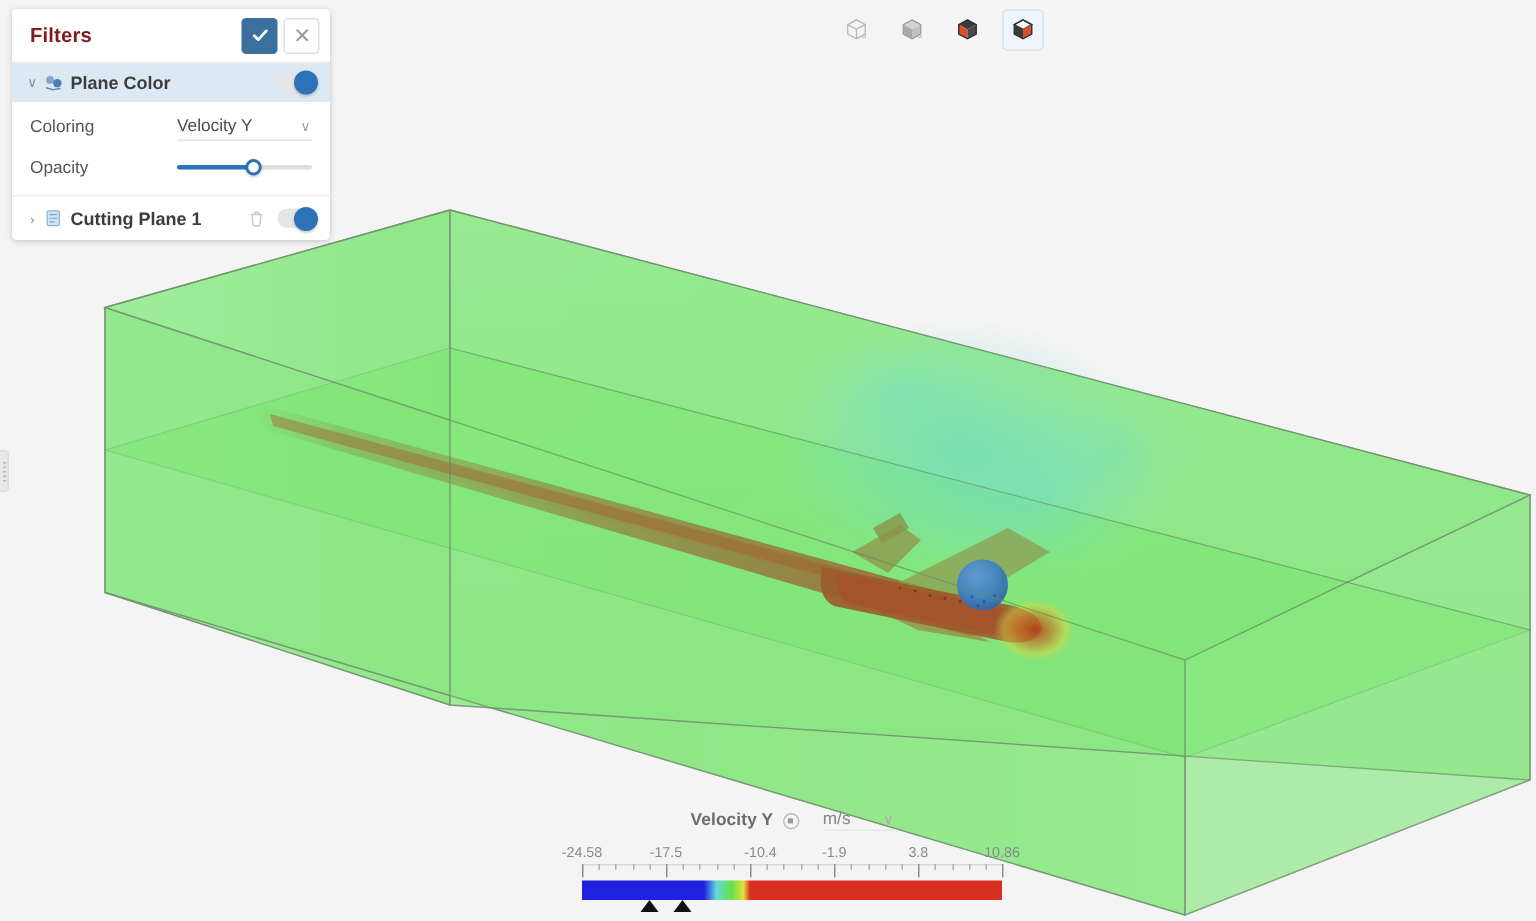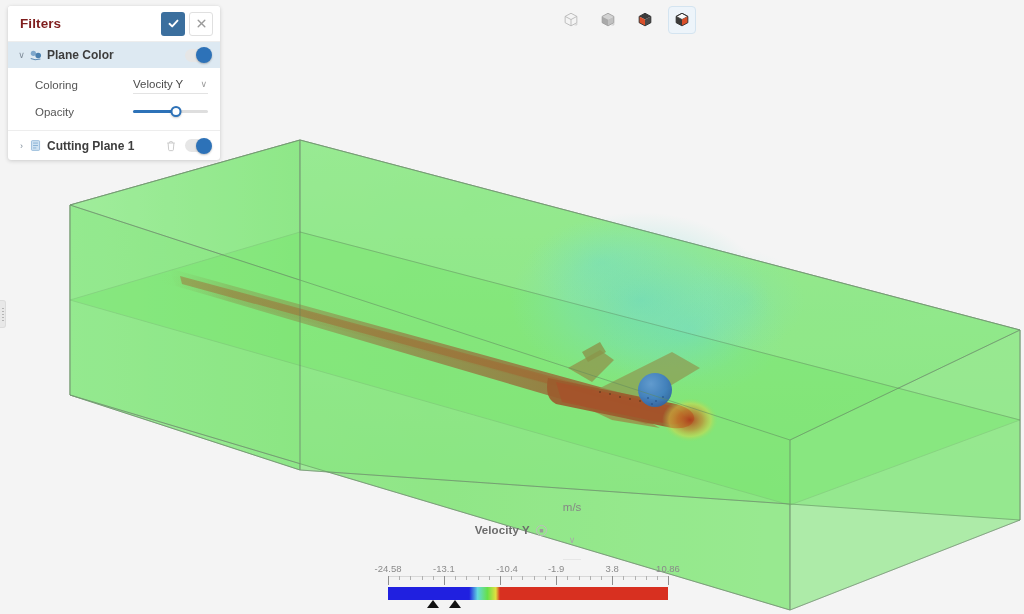--- a/index.html
+++ b/index.html
@@ -143,21 +143,21 @@
   }
   .slider .track { position:absolute; left:0; right:0; height: 3px; background: #dedede; border-radius:2px; }
   .slider .fill  { position:absolute; left:0; height: 3px; background: #2d72b8; border-radius:2px; }
   .slider .thumb {
     position:absolute; width: 11px; height: 11px; border-radius: 50%;
     background: #fff; border: 2px solid #2d72b8;
     transform: translateX(-50%);
     box-shadow: 0 1px 2px rgba(0,0,0,.2);
   }
 
-  .panel-pad { padding: 3px 0 5px 15px; }
+  .panel-pad { padding: 3px 0 5px 0; }
 
   
   #view-toolbar {
     position: absolute;
     right: 328px; top: 6px;
     display: flex; align-items: center; gap: 9px;
     z-index: 45;
   }
   .tool-btn {
     width: 28px; height: 28px;
@@ -181,29 +181,28 @@
   }
   .legend-title { font-size: 11.5px; font-weight: 700; color: #6b6b6b; letter-spacing: .1px; }
   .legend-info {
     width: 11px; height: 11px; border-radius: 50%;
     border: 1px solid #bdbdbd; color: #9a9a9a;
     font-size: 7px; line-height: 9px; text-align:center;
   }
   .legend-unit-select {
     display: flex; align-items: center; gap: 22px;
     border-bottom: 1px solid #e6e6e6;
-    margin-left: 10px; padding-bottom: 14px;
-    cursor: pointer;
-    flex-direction: column;
+    margin-left: 10px; padding-bottom: 1px;
+    cursor: pointer;
   }
   .legend-unit { font-size: 11.5px; color: #868686; }
   .legend-unit-chev { font-size: 9px; color: #a8a8a8; }
 
   .legend-ticks-labels {
-    position: relative; height: 13px; margin-top: 22px;
+    position: relative; height: 13px; margin-top: 5px;
   }
   .tick-label {
     position: absolute;
     font-size: 9.5px; color: #8a8a8a;
     transform: translateX(-50%);
     white-space: nowrap;
   }
   .legend-axis { position: relative; height: 10px; }
   .legend-axis .baseline { position:absolute; left:5px; right:5px; top: 0; height:1px; background:#d8d8d8; }
   .legend-axis .tk { position:absolute; top: 0; width: 1px; background: #b0b0b0; }
@@ -499,21 +498,21 @@
       <span class="legend-title">Velocity Y</span>
       <span class="legend-info">■</span>
       <span class="legend-unit-select">
         <span class="legend-unit">m/s</span>
         <span class="legend-unit-chev">∨</span>
       </span>
     </div>
 
     <div class="legend-ticks-labels" id="legend-tick-labels">
         <span class="tick-label" style="left: 5px;">-24.58</span>
-        <span class="tick-label" style="left: 60.9368px;">-13.1</span>
+        <span class="tick-label" style="left: 60.9368px;">-17.5</span>
         <span class="tick-label" style="left: 124px;">-10.4</span>
         <span class="tick-label" style="left: 173.126px;">-1.9</span>
         <span class="tick-label" style="left: 229.221px;">3.8</span>
         <span class="tick-label" style="left: 285px;">10.86</span>
       </div>
     <div class="legend-axis" id="legend-axis">
       <div class="baseline"></div>
     <span class="tk major" style="left: 5px;"></span>
         <span class="tk minor" style="left: 16.1874px;"></span>
         <span class="tk minor" style="left: 27.3747px;"></span>

